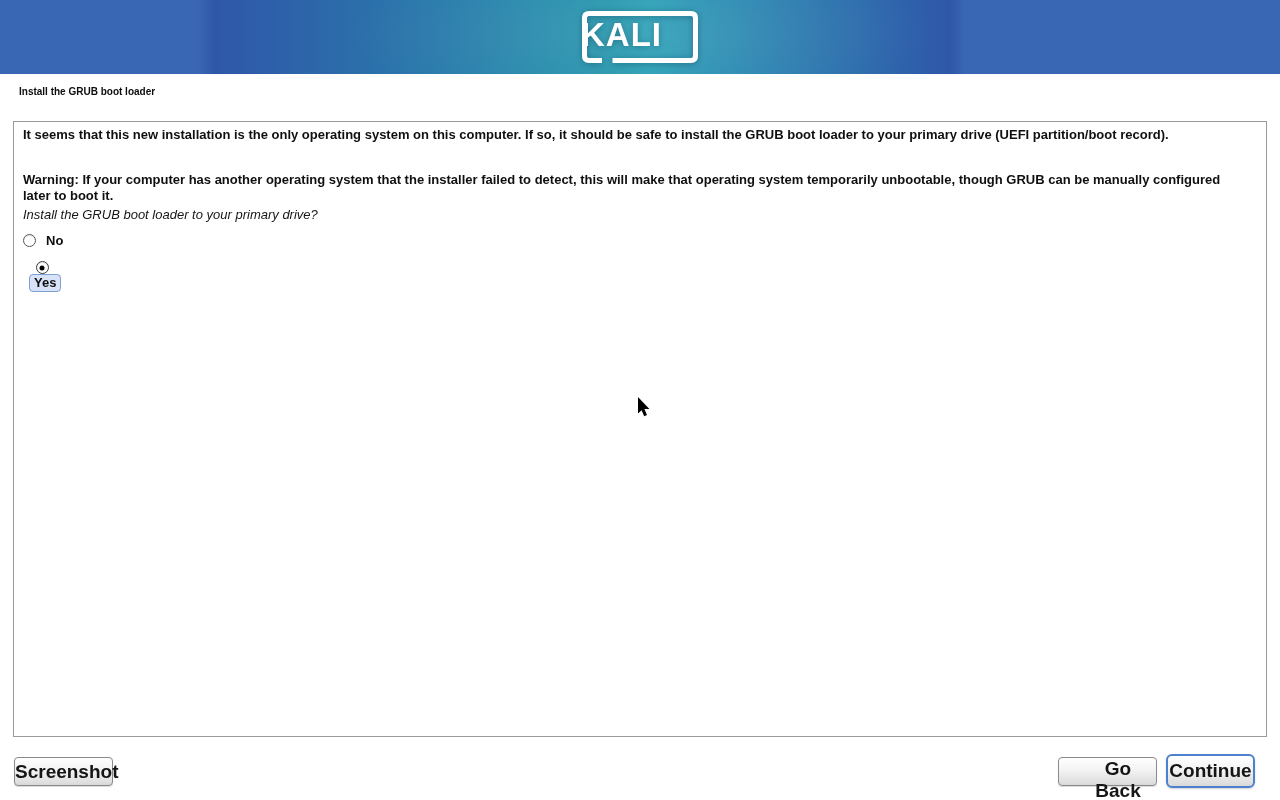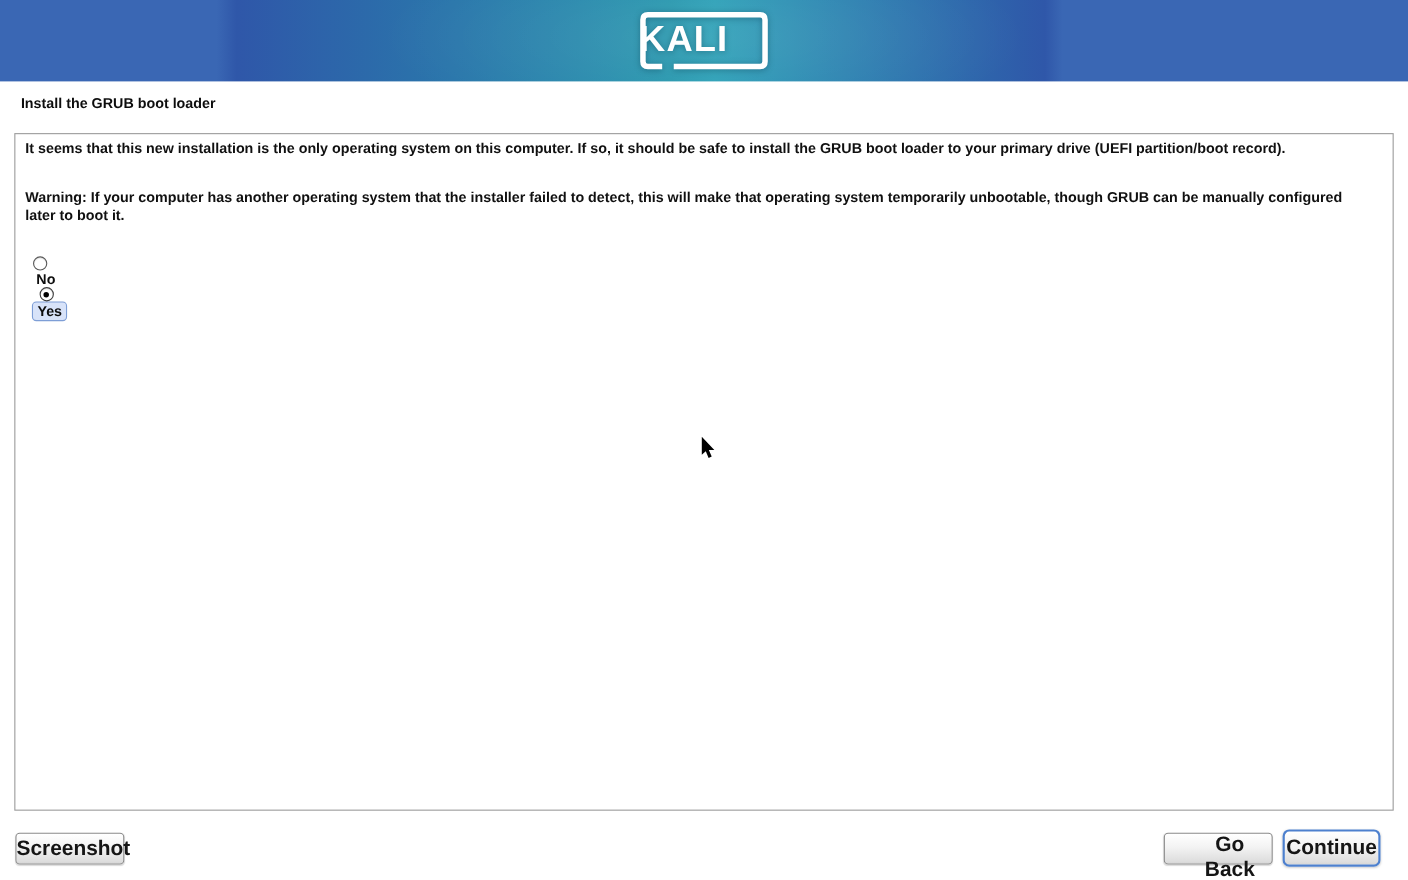--- a/index.html
+++ b/index.html
@@ -35,21 +35,21 @@
   .logo-text {
     position: absolute; left: 0; top: 50%; width: 100%;
     transform: translateY(-54%);
     text-align: left;
     color: #ffffff; font-size: 33px; font-weight: 600; letter-spacing: 1px;
   }
 
   
   .page-title {
     position: absolute; left: 19px; top: 86px;
-    font-size: 13px; font-weight: bold; color: #0d0d0d;
+    font-size: 10px; font-weight: bold; color: #0d0d0d;
   }
 
   
   .panel {
     position: absolute; left: 13px; top: 121px;
     width: 1254px; height: 616px;
     background: #ffffff;
     border: 1px solid #9b9b9b;
   }
   .panel p { position: absolute; left: 9px; width: 1228px; font-size: 13px; line-height: 15.5px; }
@@ -57,21 +57,21 @@
   .p1 { top: 5px; }
   .p2 { top: 50px; }
   .question { top: 85px; left: 12px; font-style: italic; font-weight: normal; color: #161616; }
 
   
   .radio-row {
     position: absolute; left: 9px;
     display: flex; align-items: center;
     cursor: default;
   }
-  .radio-row.no  { top: 111px; flex-direction: column; }
+  .radio-row.no  { top: 111px; }
   .radio-row.yes { top: 139px; flex-direction: column; }
   .radio-circle {
     width: 13px; height: 13px; border-radius: 50%;
     border: 1px solid #585858; background: #ffffff;
     display: inline-block; position: relative;
     box-shadow: inset 0 1px 1px rgba(0,0,0,0.12);
   }
   .radio-circle.checked { border-color: #3b3b3b; }
   .radio-circle.checked::after {
     content: ""; position: absolute; left: 50%; top: 50%;
@@ -123,20 +123,21 @@
       </svg>
       <span class="logo-text">KALI</span>
     </div>
   </div>
 
   <div class="page-title">Install the GRUB boot loader</div>
 
   <div class="panel">
     <p class="para-bold p1">It seems that this new installation is the only operating system on this computer. If so, it should be safe to install the GRUB boot loader to your primary drive (UEFI partition/boot record).</p>
     <p class="para-bold p2">Warning: If your computer has another operating system that the installer failed to detect, this will make that operating system temporarily unbootable, though GRUB can be manually configured later to boot it.</p>
+    <p class="question">Install the GRUB boot loader to your primary drive?</p>
 
     <div class="radio-row no">
       <span class="radio-circle"></span>
       <span class="radio-label">No</span>
     </div>
 
     <div class="radio-row yes">
       <span class="radio-circle checked"></span>
       <span class="radio-label focused">Yes</span>
     </div>

